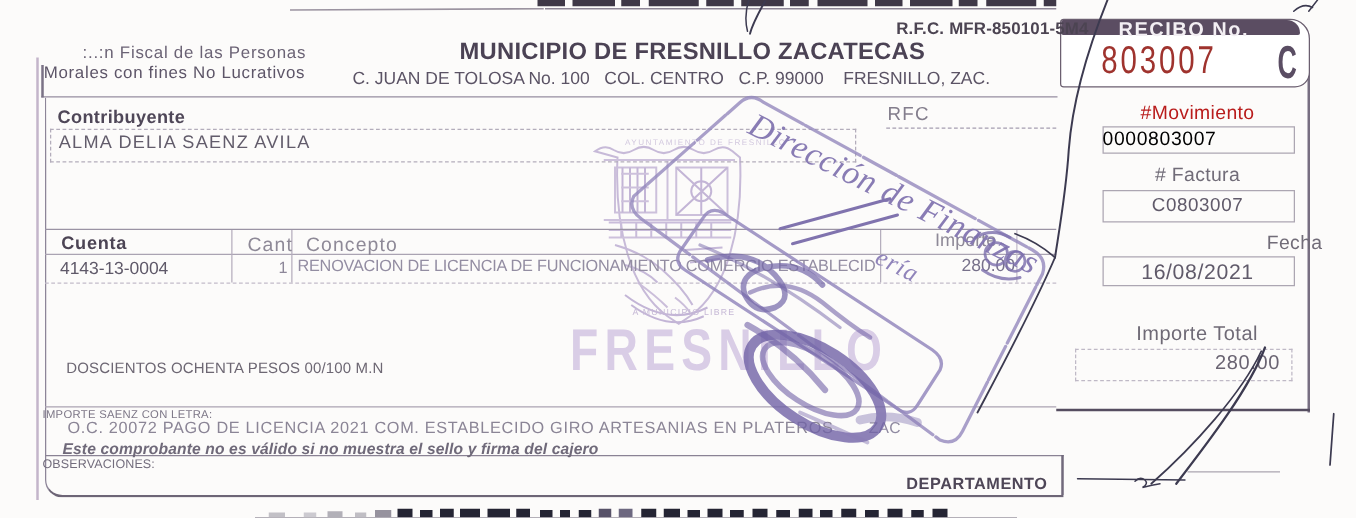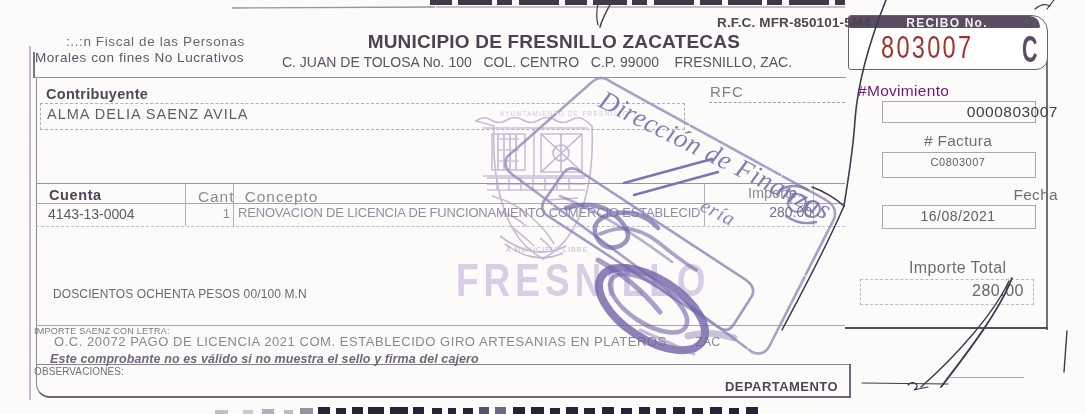--- a/index.html
+++ b/index.html
@@ -57,21 +57,21 @@
   <div class="abs" style="left:36px;top:78px;width:814px;height:318px;border-left:1.8px solid #8d8598;border-bottom:2px solid #6d6576;border-radius:0 0 0 14px;"></div>
 
   <div class="abs" style="left:36px;top:364px;width:815px;height:1.4px;background:#8a8294;"></div>
   <div class="abs" style="left:849px;top:364px;width:1.6px;height:32px;background:#716a7c;"></div>
 
   <div class="abs" style="left:1046px;top:40px;width:1.6px;height:290px;background:#776e81;"></div>
   <div class="abs" style="left:845px;top:327px;width:203px;height:2.4px;background:#554d60;"></div>
 
   <div class="abs" style="left:848px;top:15px;width:198px;height:53px;border:1.6px solid #6b5f70;border-radius:3px 16px 12px 3px;background:#fff;"></div>
   <div class="abs" style="left:849px;top:16px;width:191px;height:11.5px;background:#5b4d62;border-radius:2px 13px 2px 2px;"></div>
-  <div class="abs" style="left:852px;top:16px;width:190px;text-align:center;font-size:12px;font-weight:bold;color:#f3eff3;letter-spacing:1.2px;">RECIBO No.</div>
+  <div class="abs" style="left:852px;top:16px;width:190px;text-align:center;font-size:16px;font-weight:bold;color:#f3eff3;letter-spacing:1.2px;">RECIBO No.</div>
   <div class="abs" style="left:881px;top:30px;font-size:31px;color:#9f332e;letter-spacing:3px;transform:scaleX(0.76);transform-origin:left top;">803007</div>
   <div class="abs" style="left:1022px;top:29px;font-size:37px;font-weight:bold;color:#5a4d63;transform:scaleX(0.58);transform-origin:left top;">C</div>
 
   <div class="abs" style="left:66px;top:34px;font-size:13.5px;color:#6b6375;letter-spacing:0.6px;">:..:n Fiscal de las Personas</div>
   <div class="abs" style="left:35px;top:50px;font-size:13.5px;color:#5d5568;letter-spacing:0.55px;">Morales con fines No Lucrativos</div>
   <div class="abs" style="left:33px;top:52px;width:1.5px;height:26px;background:#7b7386;"></div>
   <div class="abs" style="left:689px;top:15px;font-size:13.5px;font-weight:bold;color:#4c4452;letter-spacing:0.15px;padding-left:28px;">R.F.C. MFR-850101-5M4</div>
   <div class="abs" style="left:348px;top:31px;width:392px;text-align:right;font-size:19px;font-weight:bold;color:#4b4254;letter-spacing:0.2px;">MUNICIPIO DE FRESNILLO ZACATECAS</div>
   <div class="abs" style="left:265px;top:54px;width:544px;text-align:center;font-size:14px;color:#5b5365;">C. JUAN DE TOLOSA No. 100&nbsp;&nbsp; COL. CENTRO&nbsp;&nbsp; C.P. 99000&nbsp;&nbsp;&nbsp; FRESNILLO, ZAC.</div>
 
@@ -100,29 +100,29 @@
 
   <div class="abs" style="left:36px;top:325px;width:809px;height:0;border-top:1.1px solid #aba4b2;"></div>
   <div class="abs" style="left:34px;top:326px;font-size:9px;color:#7d7787;letter-spacing:0.25px;">IMPORTE SAENZ CON LETRA:</div>
   <div class="abs" style="left:54px;top:334px;font-size:13px;color:#8b8596;letter-spacing:0.55px;">O.C. 20072 PAGO DE LICENCIA 2021 COM. ESTABLECIDO GIRO ARTESANIAS EN PLATEROS</div>
   <div class="abs" style="left:695px;top:335px;font-size:12.5px;color:#8f89a0;letter-spacing:0.2px;">ZAC</div>
   <div class="abs" style="left:50px;top:352px;font-size:12.5px;font-style:italic;font-weight:bold;color:#6f6979;letter-spacing:0.1px;">Este comprobante no es válido si no muestra el sello y firma del cajero</div>
   <div class="abs" style="left:34px;top:366px;font-size:10px;color:#736d7d;letter-spacing:0.1px;">OBSERVACIONES:</div>
   <div class="abs" style="left:725px;top:379px;font-size:13px;font-weight:bold;color:#4e4657;letter-spacing:0.45px;">DEPARTAMENTO</div>
   <div class="abs" style="left:950px;top:377px;width:74px;height:0;border-top:1.2px solid #aaa5b0;"></div>
 
-  <div class="abs" style="left:858px;top:82px;width:200px;text-align:left;font-size:15.5px;color:#701a75;letter-spacing:0.3px;">#Movimiento</div>
+  <div class="abs" style="left:858px;top:82px;width:200px;text-align:center;font-size:15.5px;color:#b91c1c;letter-spacing:0.3px;">#Movimiento</div>
   <div class="abs" style="left:882px;top:101px;width:152px;height:20px;border:1px solid #aca6b2;"></div>
-  <div class="abs" style="left:882px;top:103px;width:176px;text-align:right;font-size:15.5px;color:#404040;letter-spacing:0.5px;">0000803007</div>
+  <div class="abs" style="left:882px;top:103px;width:176px;text-align:left;font-size:15.5px;color:#000000;letter-spacing:0.5px;">0000803007</div>
   <div class="abs" style="left:858px;top:132px;width:200px;text-align:center;font-size:15.5px;color:#716c78;letter-spacing:0.3px;"># Factura</div>
   <div class="abs" style="left:882px;top:152px;width:152px;height:24px;border:1px solid #aca6b2;"></div>
-  <div class="abs" style="left:882px;top:156px;width:152px;text-align:center;font-size:11px;color:#605a6a;letter-spacing:0.5px;">C0803007</div>
+  <div class="abs" style="left:882px;top:156px;width:152px;text-align:center;font-size:15px;color:#605a6a;letter-spacing:0.5px;">C0803007</div>
   <div class="abs" style="left:858px;top:186px;width:200px;text-align:right;font-size:15.5px;color:#716c78;letter-spacing:0.3px;">Fecha</div>
   <div class="abs" style="left:882px;top:205px;width:152px;height:22px;border:1px solid #aca6b2;"></div>
-  <div class="abs" style="left:882px;top:208px;width:152px;text-align:center;font-size:14px;color:#605a6a;letter-spacing:0.5px;">16/08/2021</div>
+  <div class="abs" style="left:882px;top:208px;width:152px;text-align:center;font-size:17px;color:#605a6a;letter-spacing:0.5px;">16/08/2021</div>
   <div class="abs" style="left:909px;top:259px;font-size:16px;color:#6f6a76;letter-spacing:0.4px;">Importe Total</div>
   <div class="abs" style="left:860px;top:279px;width:172px;height:24px;border:1px dashed #bfb9c6;"></div>
   <div class="abs" style="left:860px;top:282px;width:164px;text-align:right;font-size:16px;color:#6a6472;letter-spacing:0.5px;">280.00</div>
 
   <svg id="micr" width="1085" height="414" viewBox="0 0 1085 414">
     <g fill="#242433">
       <rect x="215" y="410" width="13" height="4" fill="#c2c0c6"></rect>
       <rect x="243" y="410" width="10" height="4" fill="#cccad0"></rect>
       <rect x="262" y="409" width="12" height="5" fill="#b2b0b8"></rect>
       <rect x="284" y="410" width="9" height="4" fill="#c0bec4"></rect>

